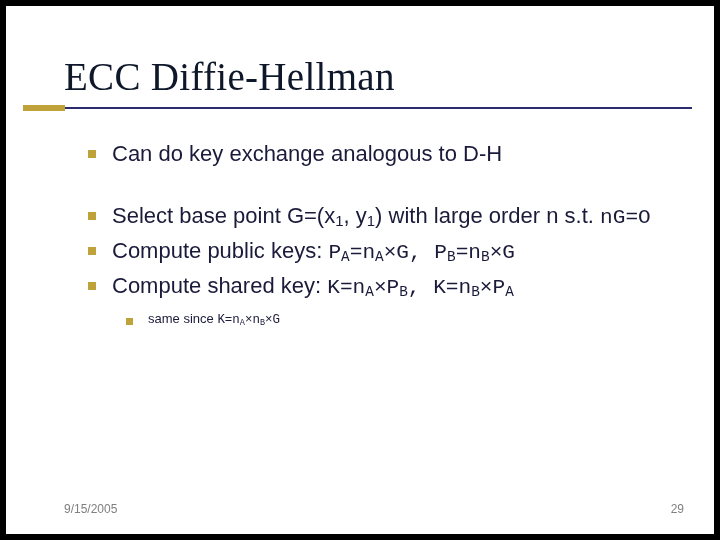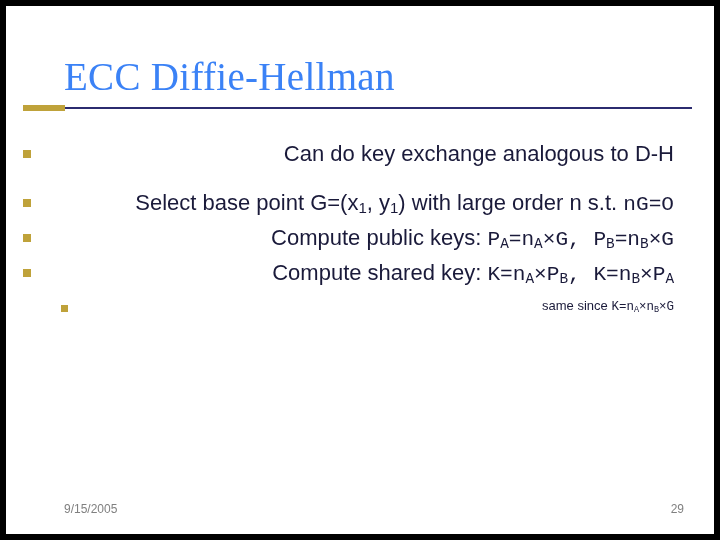--- a/index.html
+++ b/index.html
@@ -20,21 +20,21 @@
     background: #fff;
     box-sizing: border-box;
   }
   .title-wrap {
     padding: 48px 0 0 58px;
   }
   .title {
     font-family: "Times New Roman", Times, serif;
     font-size: 39px;
     font-weight: 400;
-    color: #3b82f6;
+    color: #0f172a;
     letter-spacing: 0.3px;
   }
   .rule-wrap {
     margin-top: 6px;
     position: relative;
     height: 6px;
   }
   .rule-long {
     position: absolute;
     left: 17px;
@@ -45,32 +45,31 @@
   }
   .rule-short {
     position: absolute;
     left: 17px;
     width: 42px;
     top: 0;
     height: 6px;
     background: #bfa23a;
   }
   .body {
-    padding: 28px 40px 0 41px;
+    padding: 28px 40px 0 106px;
     font-size: 22px;
     color: #1a1a3a;
     line-height: 1.32;
-    text-align: right;
   }
   .item {
     position: relative;
     margin: 0 0 4px 0;
   }
   .item.gap {
-    margin-top: 20px;
+    margin-top: 33px;
   }
   .bullet {
     position: absolute;
     left: -24px;
     top: 11px;
     width: 8px;
     height: 8px;
     background: #bfa23a;
   }
   .sub {

